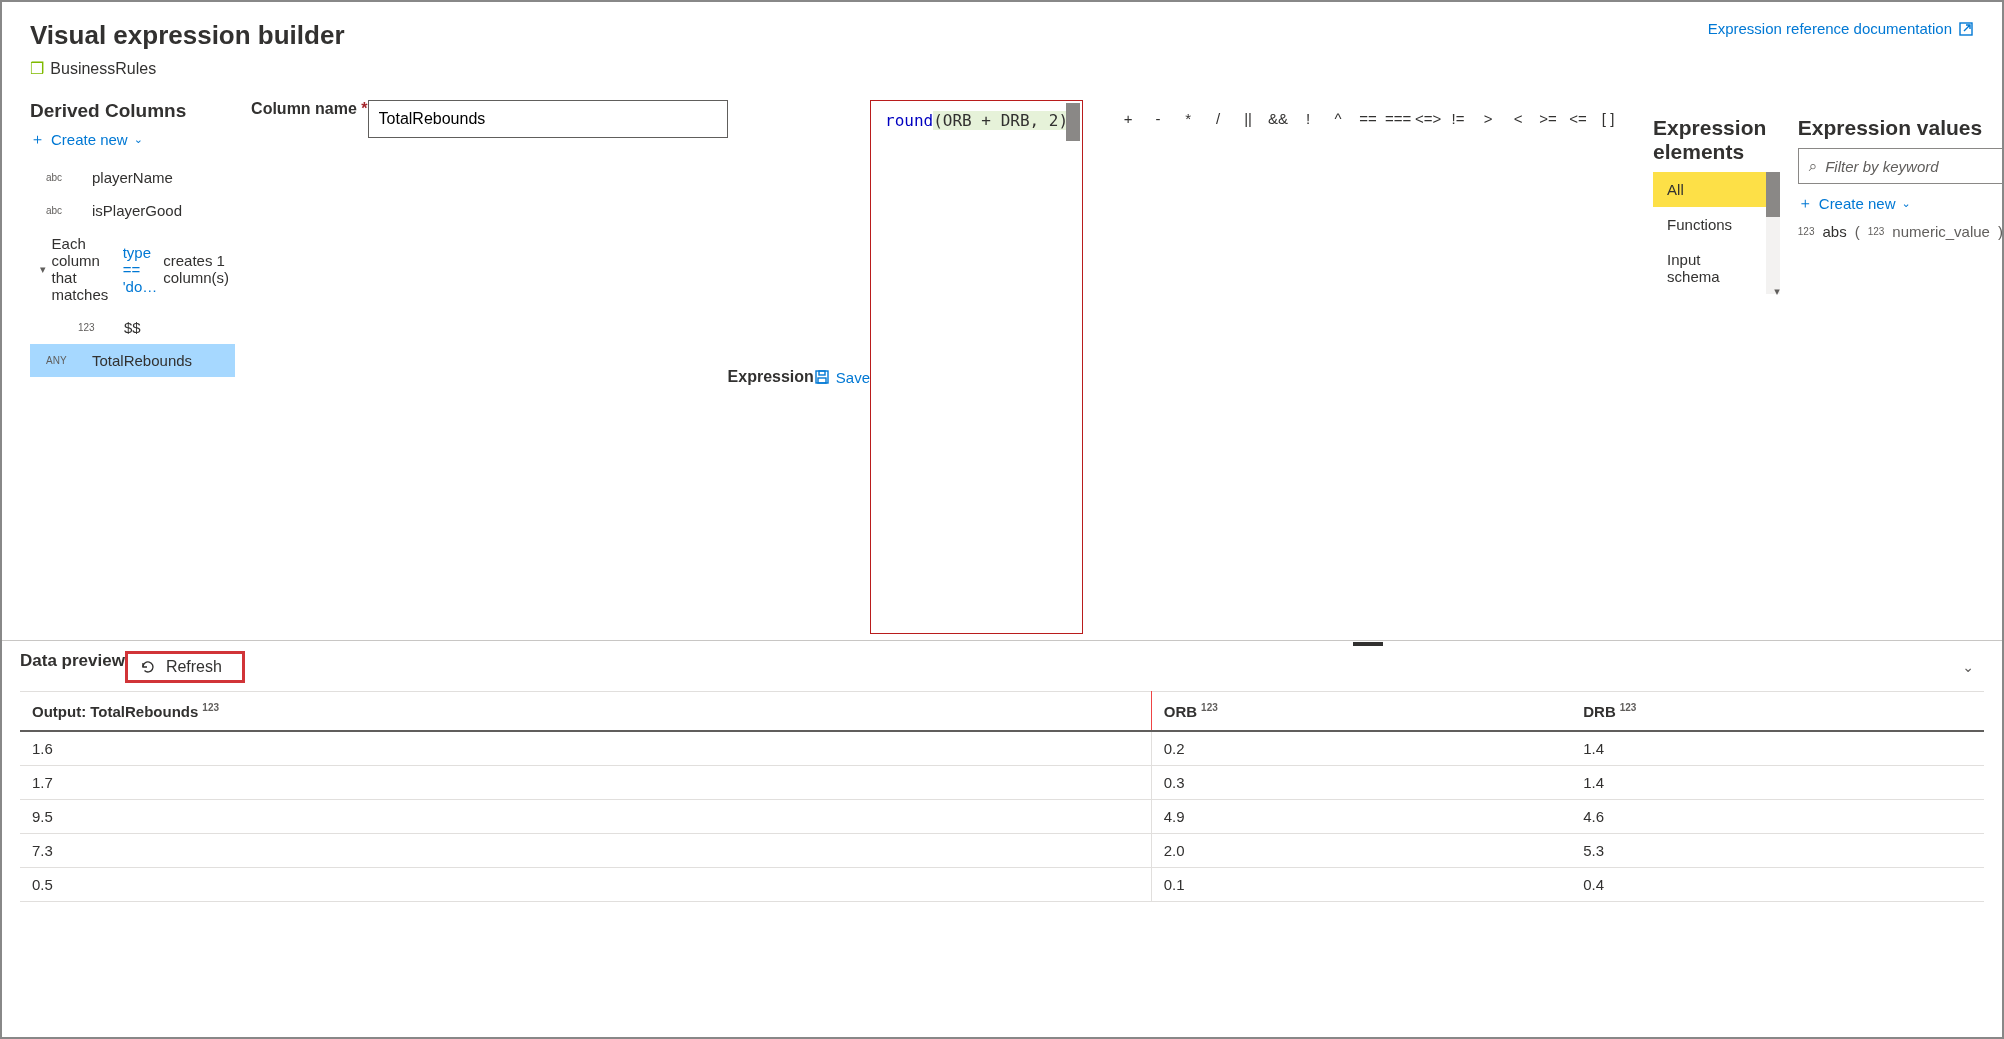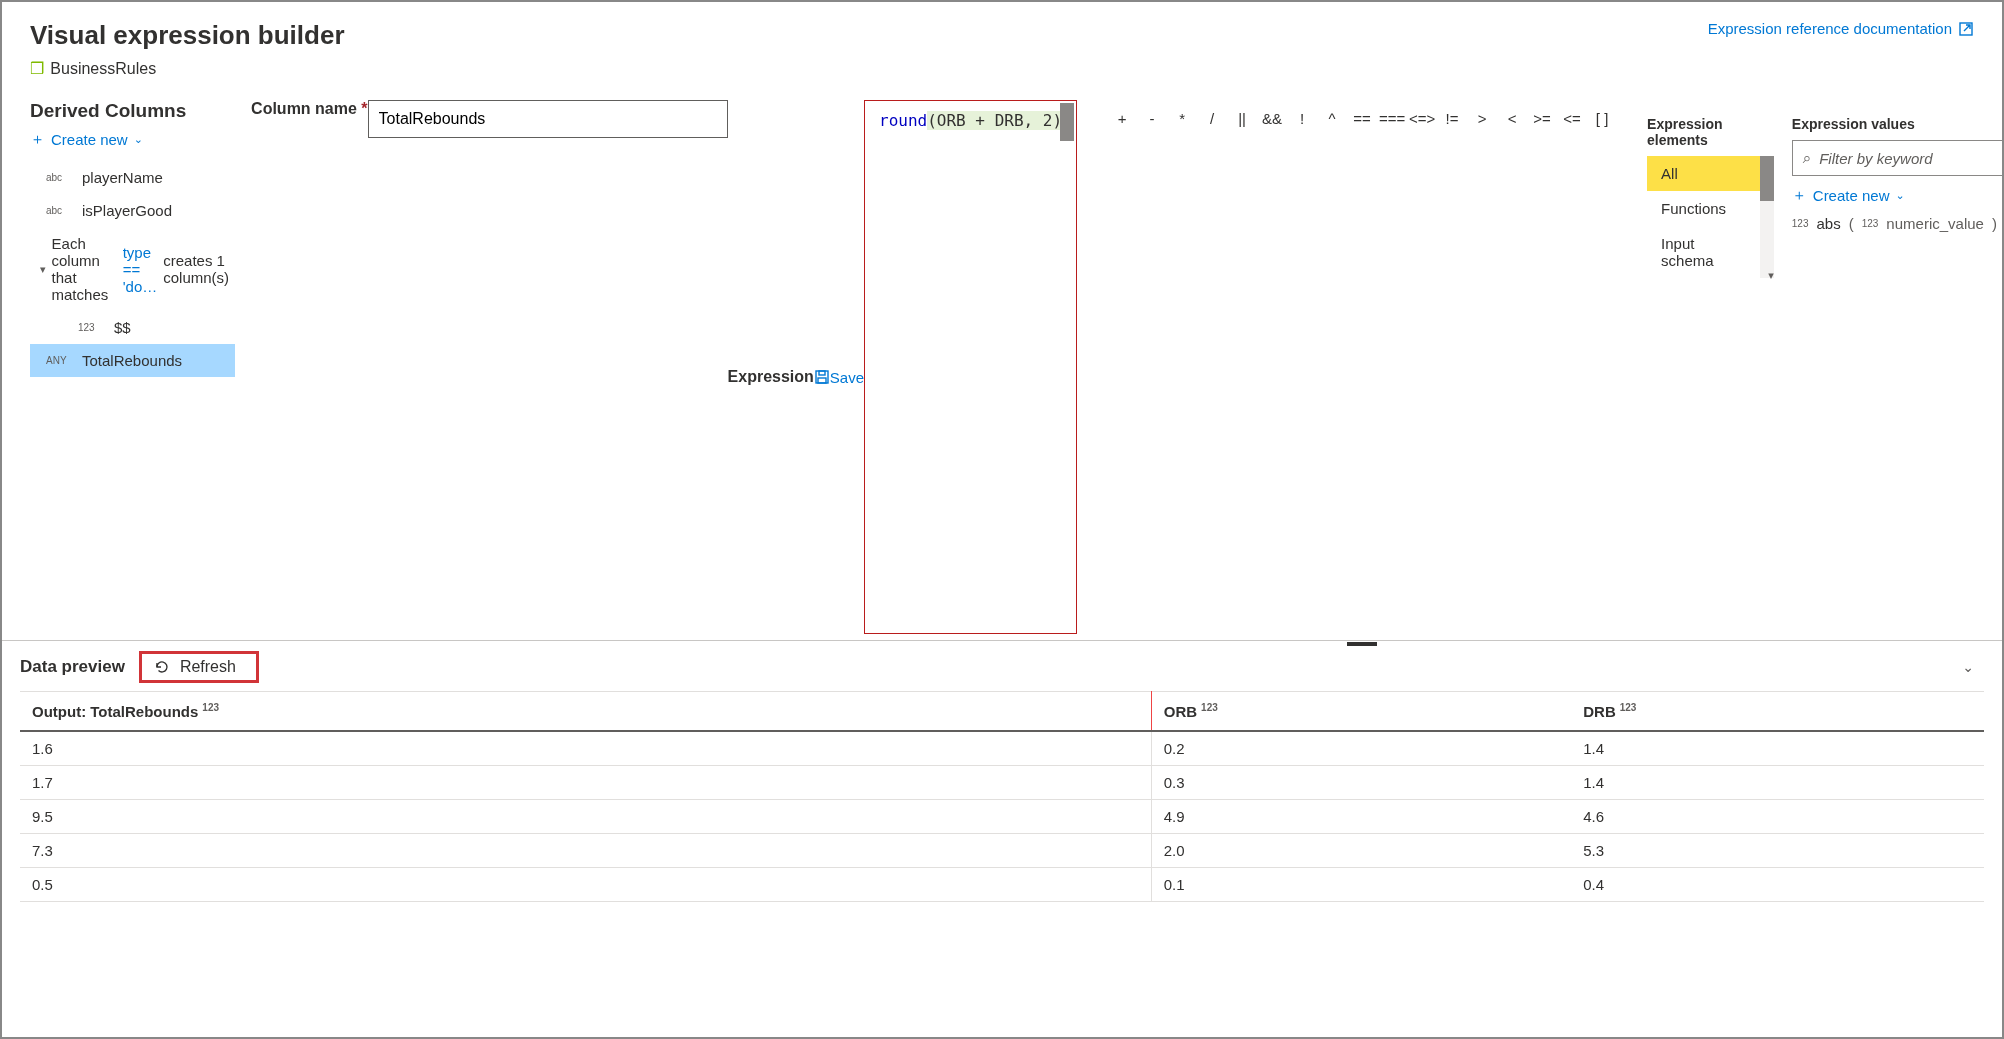--- a/index.html
+++ b/index.html
@@ -46,21 +46,21 @@
     font-size: 15px;
     display: flex;
     align-items: center;
     gap: 6px;
     cursor: pointer;
     margin-bottom: 12px;
   }
   .col-list .item {
     display: flex;
     align-items: center;
-    gap: 6px;
+    gap: 16px;
     padding: 8px 6px;
     font-size: 15px;
   }
   .col-list .item.sel { background: #a6d8ff; }
   .col-list .type-badge {
     font-size: 10px;
     color: #605e5c;
     text-transform: lowercase;
     width: 30px;
     margin-left: 10px;
@@ -75,21 +75,21 @@
   .req-star { color:#a4262c; }
   .text-input {
     border:1px solid #605e5c;
     padding:6px 10px;
     font-size:16px;
     width: 360px;
     height: 38px;
   }
   .expr-row { display:flex; justify-content:space-between; align-items:center; margin-top:18px; margin-bottom:4px; }
   .expr-label { font-size:16px; font-weight:600; }
-  .save-btn { color:#0078d4; font-size:15px; display:flex; align-items:center; cursor:pointer; }
+  .save-btn { color:#0078d4; font-size:15px; display:flex; align-items:center; gap:6px; cursor:pointer; }
   .expr-box {
     border:1px solid #b91c1c;
     background:#fff;
     min-height:78px;
     font-family: Consolas, monospace;
     font-size:16px;
     padding:10px 14px;
     color:#323130;
     position:relative;
     margin-bottom:6px;
@@ -104,21 +104,21 @@
     padding:10px 30px 4px 30px;
     font-size:15px;
     color:#323130;
     position:relative;
   }
   .op-toolbar span { cursor:pointer; min-width:30px; text-align:center; }
   .op-handle { position:absolute; left:50%; bottom:-6px; transform:translateX(-50%); width:30px; height:4px; background:#323130;}
 
   .lower-split { display:flex; margin-top:16px; gap:18px; flex:1; overflow:hidden;}
   .elements-pane { width: 280px; }
-  .pane-title { font-weight:600; font-size:14px; margin-bottom:8px; }
+  .pane-title { font-weight:600; font-size:21px; margin-bottom:8px; }
   .el-list { border-right:14px solid #f3f2f1; position:relative; }
   .el-list .el-item { padding:9px 14px; font-size:15px; cursor:pointer;}
   .el-list .el-item.sel { background:#fde047; }
   .el-scroll-thumb { position:absolute; right:-14px; top:0; width:14px; height:45px; background:#8a8886;}
   .el-scroll-down { position:absolute; right:-14px; bottom:-4px; font-size:11px; color:#605e5c;}
 
   .values-pane { flex:1; position:relative;}
   .filter-input {
     border:1px solid #8a8886; padding:6px 10px; font-size:15px; width:500px; height:36px;
     display:flex; align-items:center; gap:8px; color:#605e5c; font-style:italic;
@@ -129,21 +129,21 @@
   .val-row .num-badge { font-size:10px; color:#605e5c;}
   .val-row .fn-name { color:#323130;}
   .val-scroll { position:absolute; right:0; top:60px; width:6px; height:40px; background:#c8c6c4;}
 
   .preview-bar {
     display:flex; align-items:center; gap:12px;
     border-top:1px solid #c8c6c4;
     padding:10px 28px 8px 18px;
     justify-content:space-between;
   }
-  .preview-left { display:flex; align-items:center; gap:14px;}
+  .preview-left { display:flex; align-items:flex-start; }
   .preview-title { font-size:17px; font-weight:600;}
   .refresh-btn {
     display:flex; align-items:center; gap:10px;
     border:3px solid #d13438;
     padding:4px 20px 4px 12px;
     font-size:16px; cursor:pointer;
   }
   .chev-down { cursor:pointer; font-size:14px; color:#605e5c;}
 
   .data-table { width: calc(100% - 36px); margin:0 18px; border-collapse:collapse; font-size:15px;}

